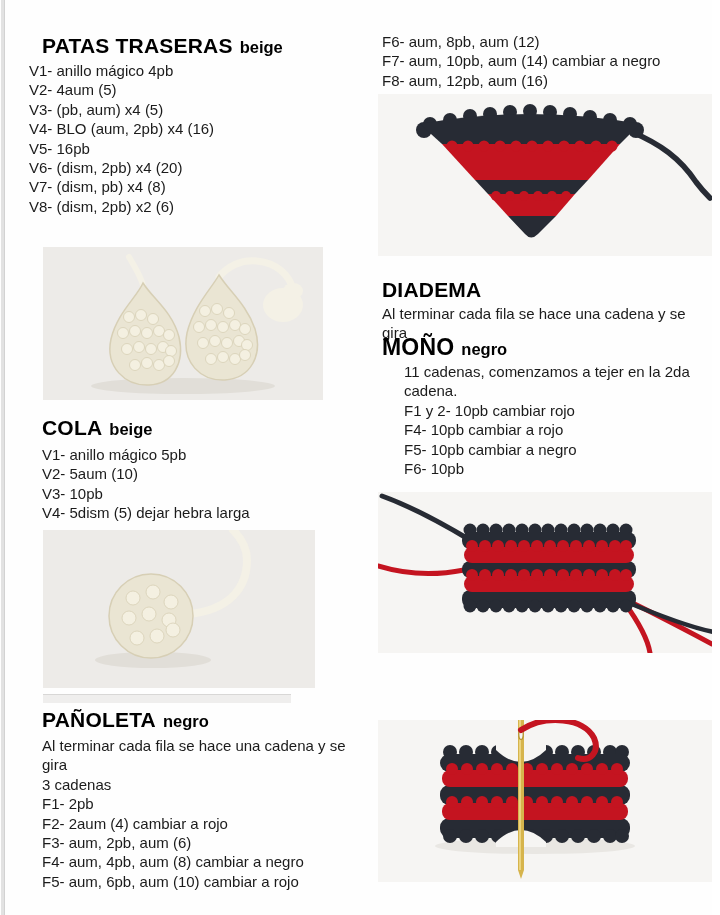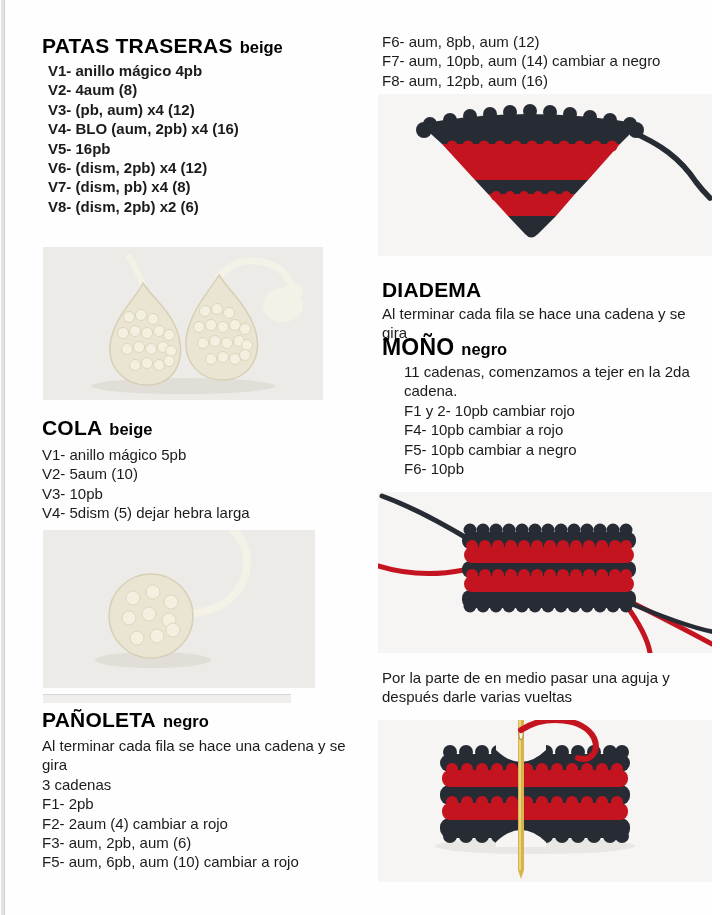--- a/index.html
+++ b/index.html
@@ -18,27 +18,27 @@
 </style>
 </head>
 <body>
 
 <div class="page">
   <div class="page-edge"></div>
 
   <div class="sec" style="left:42px;top:34px;">
     <h2><span>PATAS TRASERAS</span><span class="sub">beige</span></h2>
   </div>
-  <div class="lines" style="left:48px;top:61px;width:322px;font-weight:bold;">
+  <div class="lines" style="left:29px;top:61px;width:322px;">
     <div class="line">V1- anillo mágico 4pb</div>
-    <div class="line">V2- 4aum (8)</div>
-    <div class="line">V3- (pb, aum) x4 (12)</div>
+    <div class="line">V2- 4aum (5)</div>
+    <div class="line">V3- (pb, aum) x4 (5)</div>
     <div class="line">V4- BLO (aum, 2pb) x4 (16)</div>
     <div class="line">V5- 16pb</div>
-    <div class="line">V6- (dism, 2pb) x4 (12)</div>
+    <div class="line">V6- (dism, 2pb) x4 (20)</div>
     <div class="line">V7- (dism, pb) x4 (8)</div>
     <div class="line">V8- (dism, 2pb) x2 (6)</div>
   </div>
 
   <figure class="photo" style="left:43px;top:247px;">
     <svg width="280" height="153" viewBox="0 0 280 153">
       <rect x="0" y="0" width="280" height="153" fill="#edebe8"></rect>
       <ellipse cx="140" cy="139" rx="92" ry="8" fill="#e1ded8"></ellipse>
       <g fill="none" stroke-linecap="round">
         <path d="M100,38 C97,28 92,20 86,10" stroke-width="6" stroke="#f4f1e6"></path>
@@ -124,20 +124,21 @@
 
   <div class="sec" style="left:42px;top:708px;">
     <h2><span>PAÑOLETA</span><span class="sub">negro</span></h2>
   </div>
   <div class="lines" style="left:42px;top:736px;width:322px;">
     <div>Al terminar cada fila se hace una cadena y se gira</div>
     <div class="line">3 cadenas</div>
     <div class="line">F1- 2pb</div>
     <div class="line">F2- 2aum (4) cambiar a rojo</div>
     <div class="line">F3- aum, 2pb, aum (6)</div>
+    <div class="line">F4- aum, 4pb, aum (8) cambiar a negro</div>
     <div class="line">F5- aum, 6pb, aum (10) cambiar a rojo</div>
   </div>
 
   <div class="lines" style="left:382px;top:32px;width:332px;">
     <div class="line">F6- aum, 8pb, aum (12)</div>
     <div class="line">F7- aum, 10pb, aum (14) cambiar a negro</div>
     <div class="line">F8- aum, 12pb, aum (16)</div>
   </div>
 
   <figure class="photo" style="left:378px;top:94px;">
@@ -275,21 +276,20 @@
           <circle cx="183" cy="114" r="6.5" fill="#272b34"></circle>
           <circle cx="196" cy="114" r="6.5" fill="#272b34"></circle>
           <circle cx="209" cy="114" r="6.5" fill="#272b34"></circle>
           <circle cx="222" cy="114" r="6.5" fill="#272b34"></circle>
           <circle cx="235" cy="114" r="6.5" fill="#272b34"></circle>
           <circle cx="248" cy="114" r="6.5" fill="#272b34"></circle>
       </g>
     </svg>
   </figure>
 
-  <div class="note" style="left:382px;top:668px;width:332px;">Por la parte de en medio pasar una aguja y después darle varias vueltas</div>
 
   <figure class="photo" style="left:378px;top:720px;">
     <svg width="336" height="162" viewBox="0 0 336 162">
       <rect x="0" y="0" width="336" height="162" fill="#f6f5f3"></rect>
       <ellipse cx="157" cy="126" rx="100" ry="8" fill="#e9e7e3"></ellipse>
       <g>
         <circle cx="72" cy="32" r="7" fill="#272b34"></circle>
           <circle cx="88" cy="32" r="7" fill="#272b34"></circle>
           <circle cx="104" cy="32" r="7" fill="#272b34"></circle>
           <circle cx="120" cy="32" r="7" fill="#272b34"></circle>

